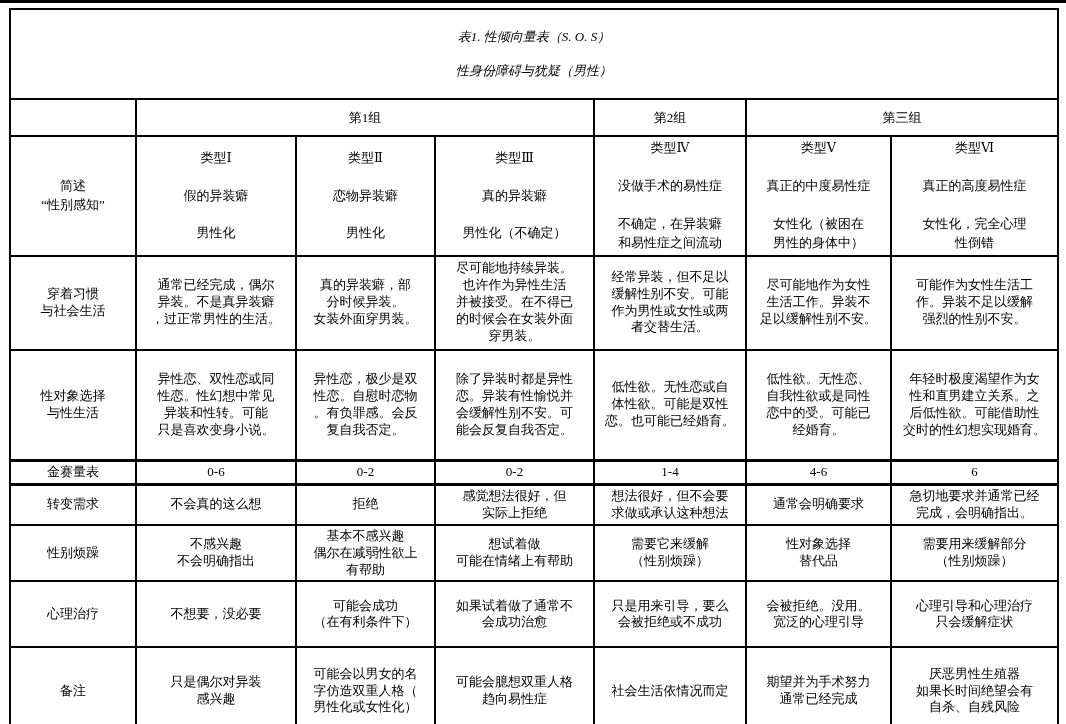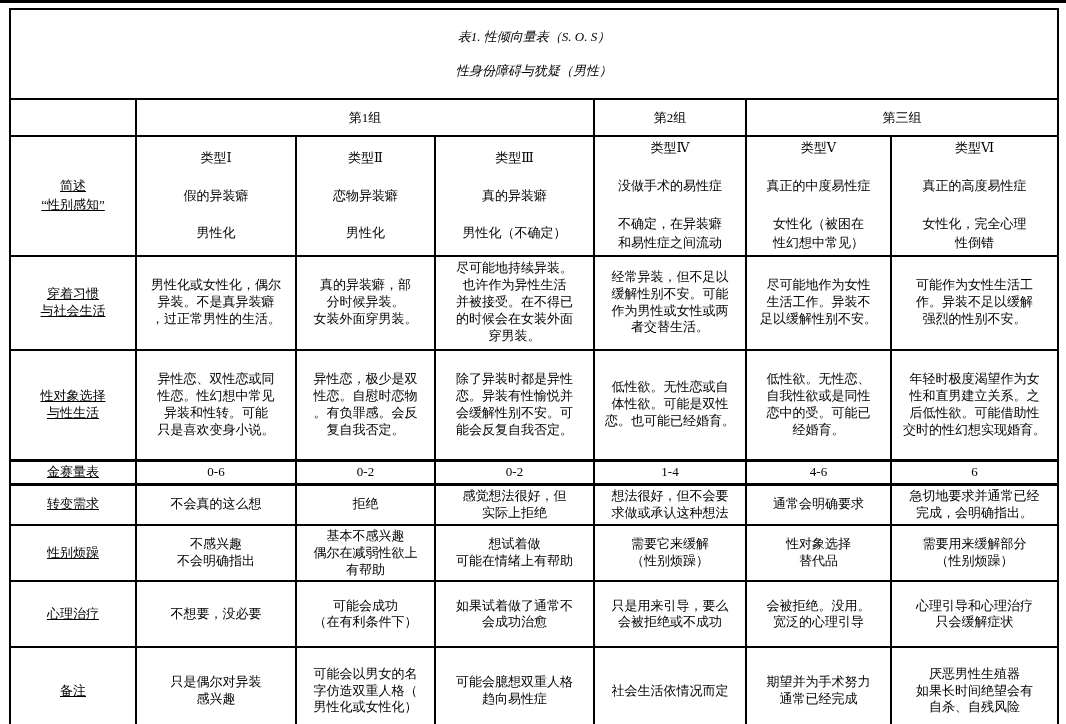--- a/index.html
+++ b/index.html
@@ -36,21 +36,21 @@
     overflow: hidden;
   }
   td.title-cell {
     font-size: 16px;
     font-style: italic;
     line-height: 1.35;
     padding: 4px 0;
     margin-left: 20px;
   }
   td.group-cell { font-size: 15px; border-radius: 18px; }
-  td.lbl { font-size: 14px; line-height: 1.9; text-decoration: underline; }
+  td.lbl { font-size: 14px; line-height: 1.9; }
   td.hv { border-left-width: 3px; }
   tr.kinsey td { border-top-width: 3px; border-bottom-width: 3px; text-align: center; }
   tr.r1 td { line-height: 1.45; }
 </style>
 </head>
 <body>
 
 <div class="page">
   <div class="topline"></div>
 
@@ -102,33 +102,33 @@
 
 没做手术的易性症
 
 不确定，在异装癖
 和易性症之间流动</td>
       <td>类型Ⅴ
 
 真正的中度易性症
 
 女性化（被困在
-性幻想中常见）</td>
+男性的身体中）</td>
       <td>类型Ⅵ
 
 真正的高度易性症
 
 女性化，完全心理
 性倒错</td>
     </tr>
 
     <tr style="height:94px">
       <td class="lbl">穿着习惯
 与社会生活</td>
-      <td>男性化或女性化，偶尔
+      <td>通常已经完成，偶尔
 异装。不是真异装癖
 ，过正常男性的生活。</td>
       <td>真的异装癖，部
 分时候异装。
 女装外面穿男装。</td>
       <td class="hv">尽可能地持续异装。
 也许作为异性生活
 并被接受。在不得已
 的时候会在女装外面
 穿男装。</td>

